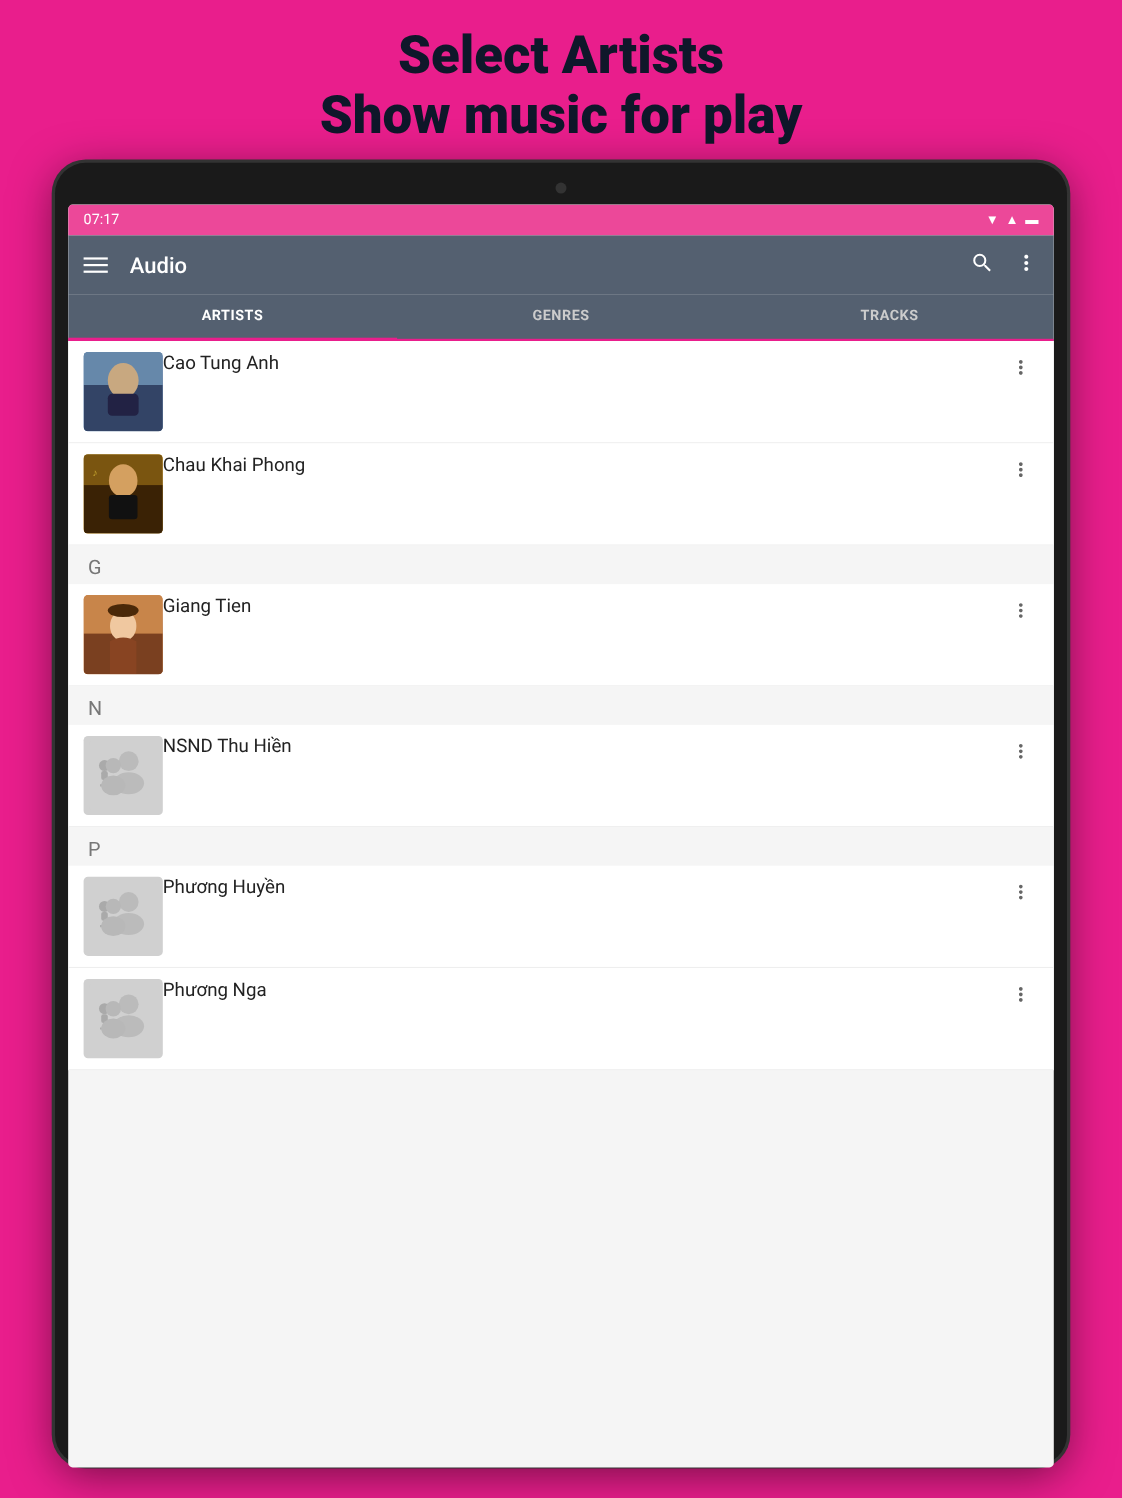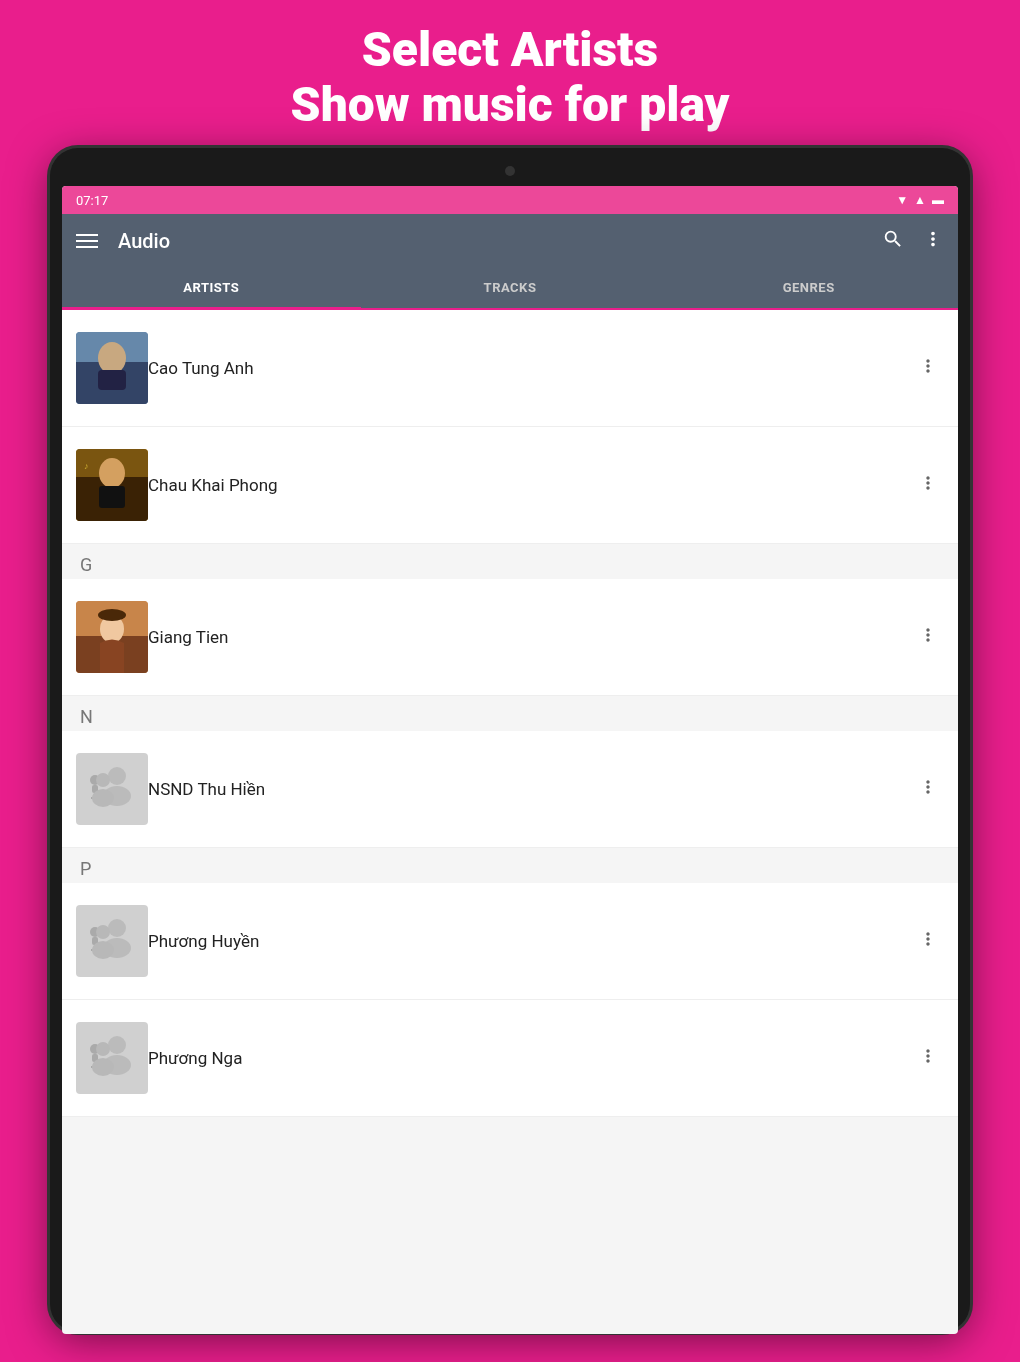--- a/index.html
+++ b/index.html
@@ -9,21 +9,21 @@
       background-color: #E91E8C;
       font-family: 'Roboto', Arial, sans-serif;
       overflow: hidden;
       position: relative;
     }
 
     
     .promo-area {
       text-align: center;
       padding: 22px 0 18px 0;
-      color: #ffffff;
+      color: #0f172a;
     }
     .promo-area h1 {
       font-size: 48px;
       font-weight: 900;
       line-height: 1.15;
       text-shadow: none;
     }
 
     
     .tablet-frame {
@@ -144,22 +144,21 @@
     .section-header {
       padding: 10px 18px 4px 18px;
       font-size: 18px;
       font-weight: 400;
       color: #777;
       background: #f5f5f5;
     }
 
     .artist-item {
       display: flex;
-      align-items: center;
-      padding: 22px 14px;
+      padding: 10px 14px;
       background: white;
       border-bottom: 1px solid #eee;
       cursor: pointer;
     }
     .artist-name {
       flex: 1;
       font-size: 17px;
       color: #222;
     }
     .more-vert {
@@ -240,22 +239,22 @@
         <span class="more-icon-svg">
           <svg width="22" height="22" viewBox="0 0 24 24" fill="white">
             <path d="M12 8c1.1 0 2-.9 2-2s-.9-2-2-2-2 .9-2 2 .9 2 2 2zm0 2c-1.1 0-2 .9-2 2s.9 2 2 2 2-.9 2-2-.9-2-2-2zm0 6c-1.1 0-2 .9-2 2s.9 2 2 2 2-.9 2-2-.9-2-2-2z"></path>
           </svg>
         </span>
       </div>
     </div>
 
     <div class="tabs">
       <div class="tab active">ARTISTS</div>
+      <div class="tab">GENRES</div>
       <div class="tab">TRACKS</div>
-      <div class="tab">GENRES</div>
     </div>
 
     <div class="artist-list">
 
       <div class="artist-item">
         <div class="cao-tung-anh-thumb">
           <svg width="72" height="72" viewBox="0 0 72 72" xmlns="http://www.w3.org/2000/svg">
             <rect width="72" height="72" fill="#6688aa"></rect>
             <rect x="0" y="30" width="72" height="42" fill="#334466"></rect>
             <ellipse cx="36" cy="26" rx="14" ry="16" fill="#c8a880"></ellipse>

